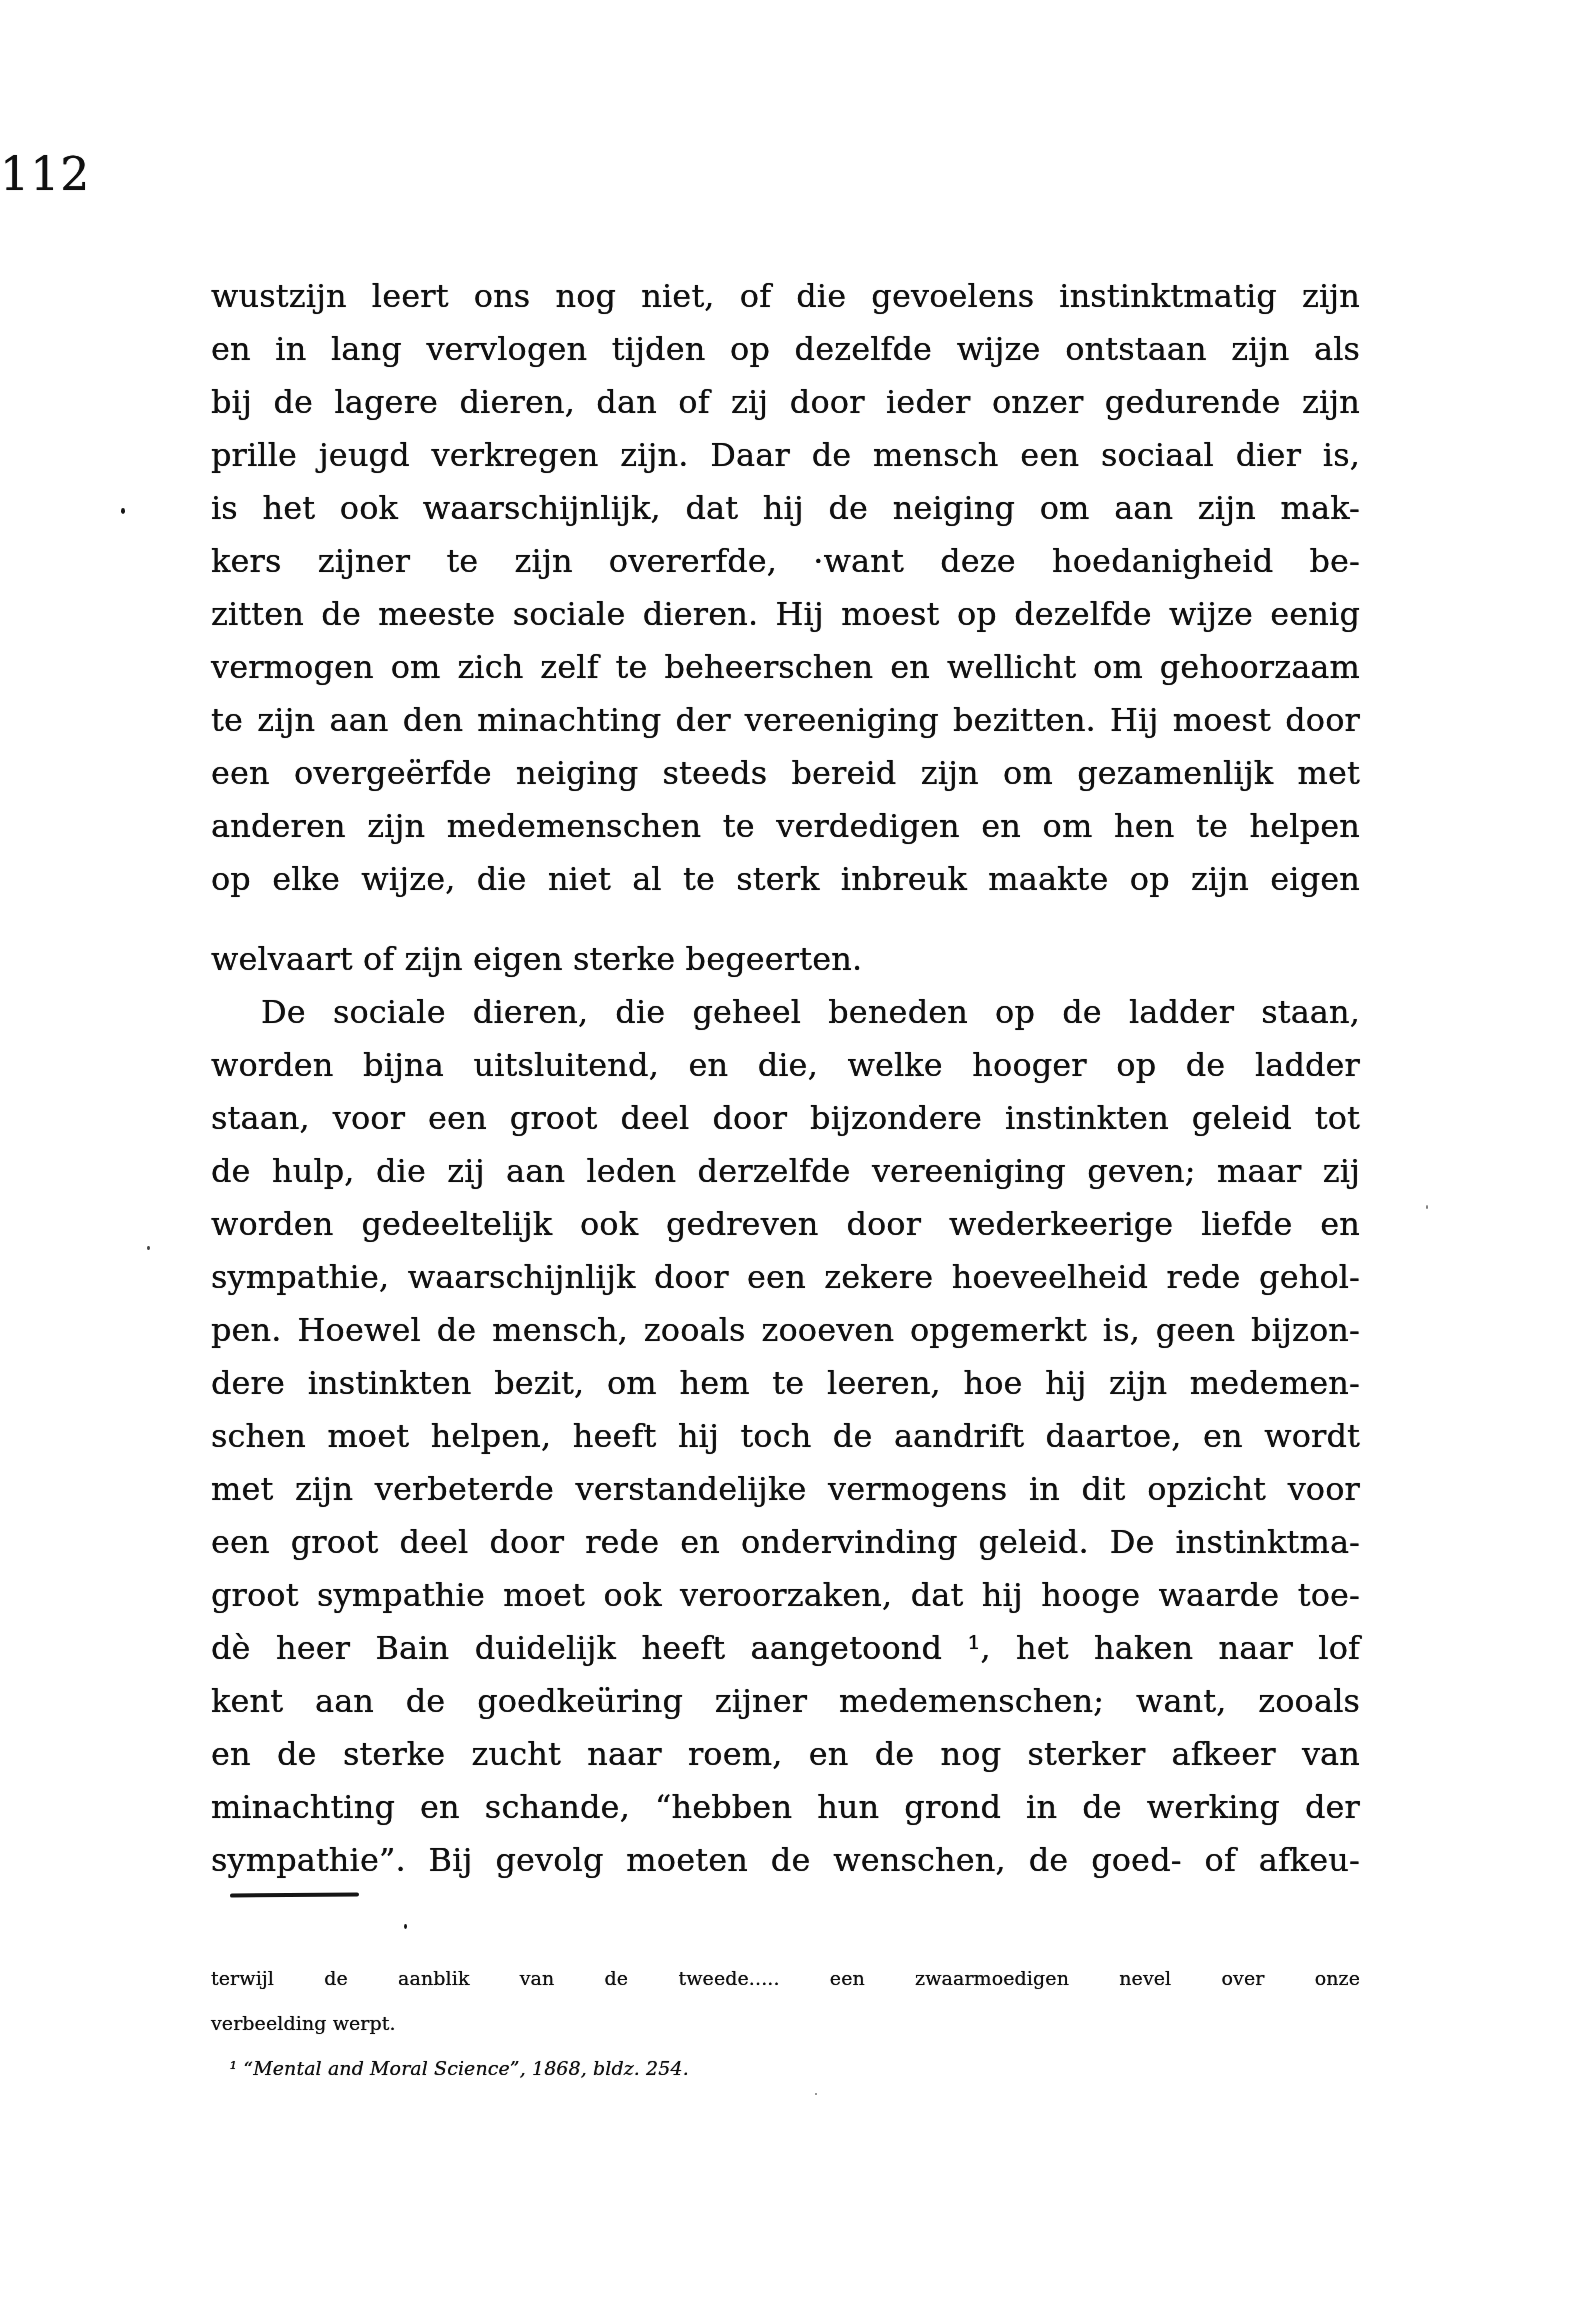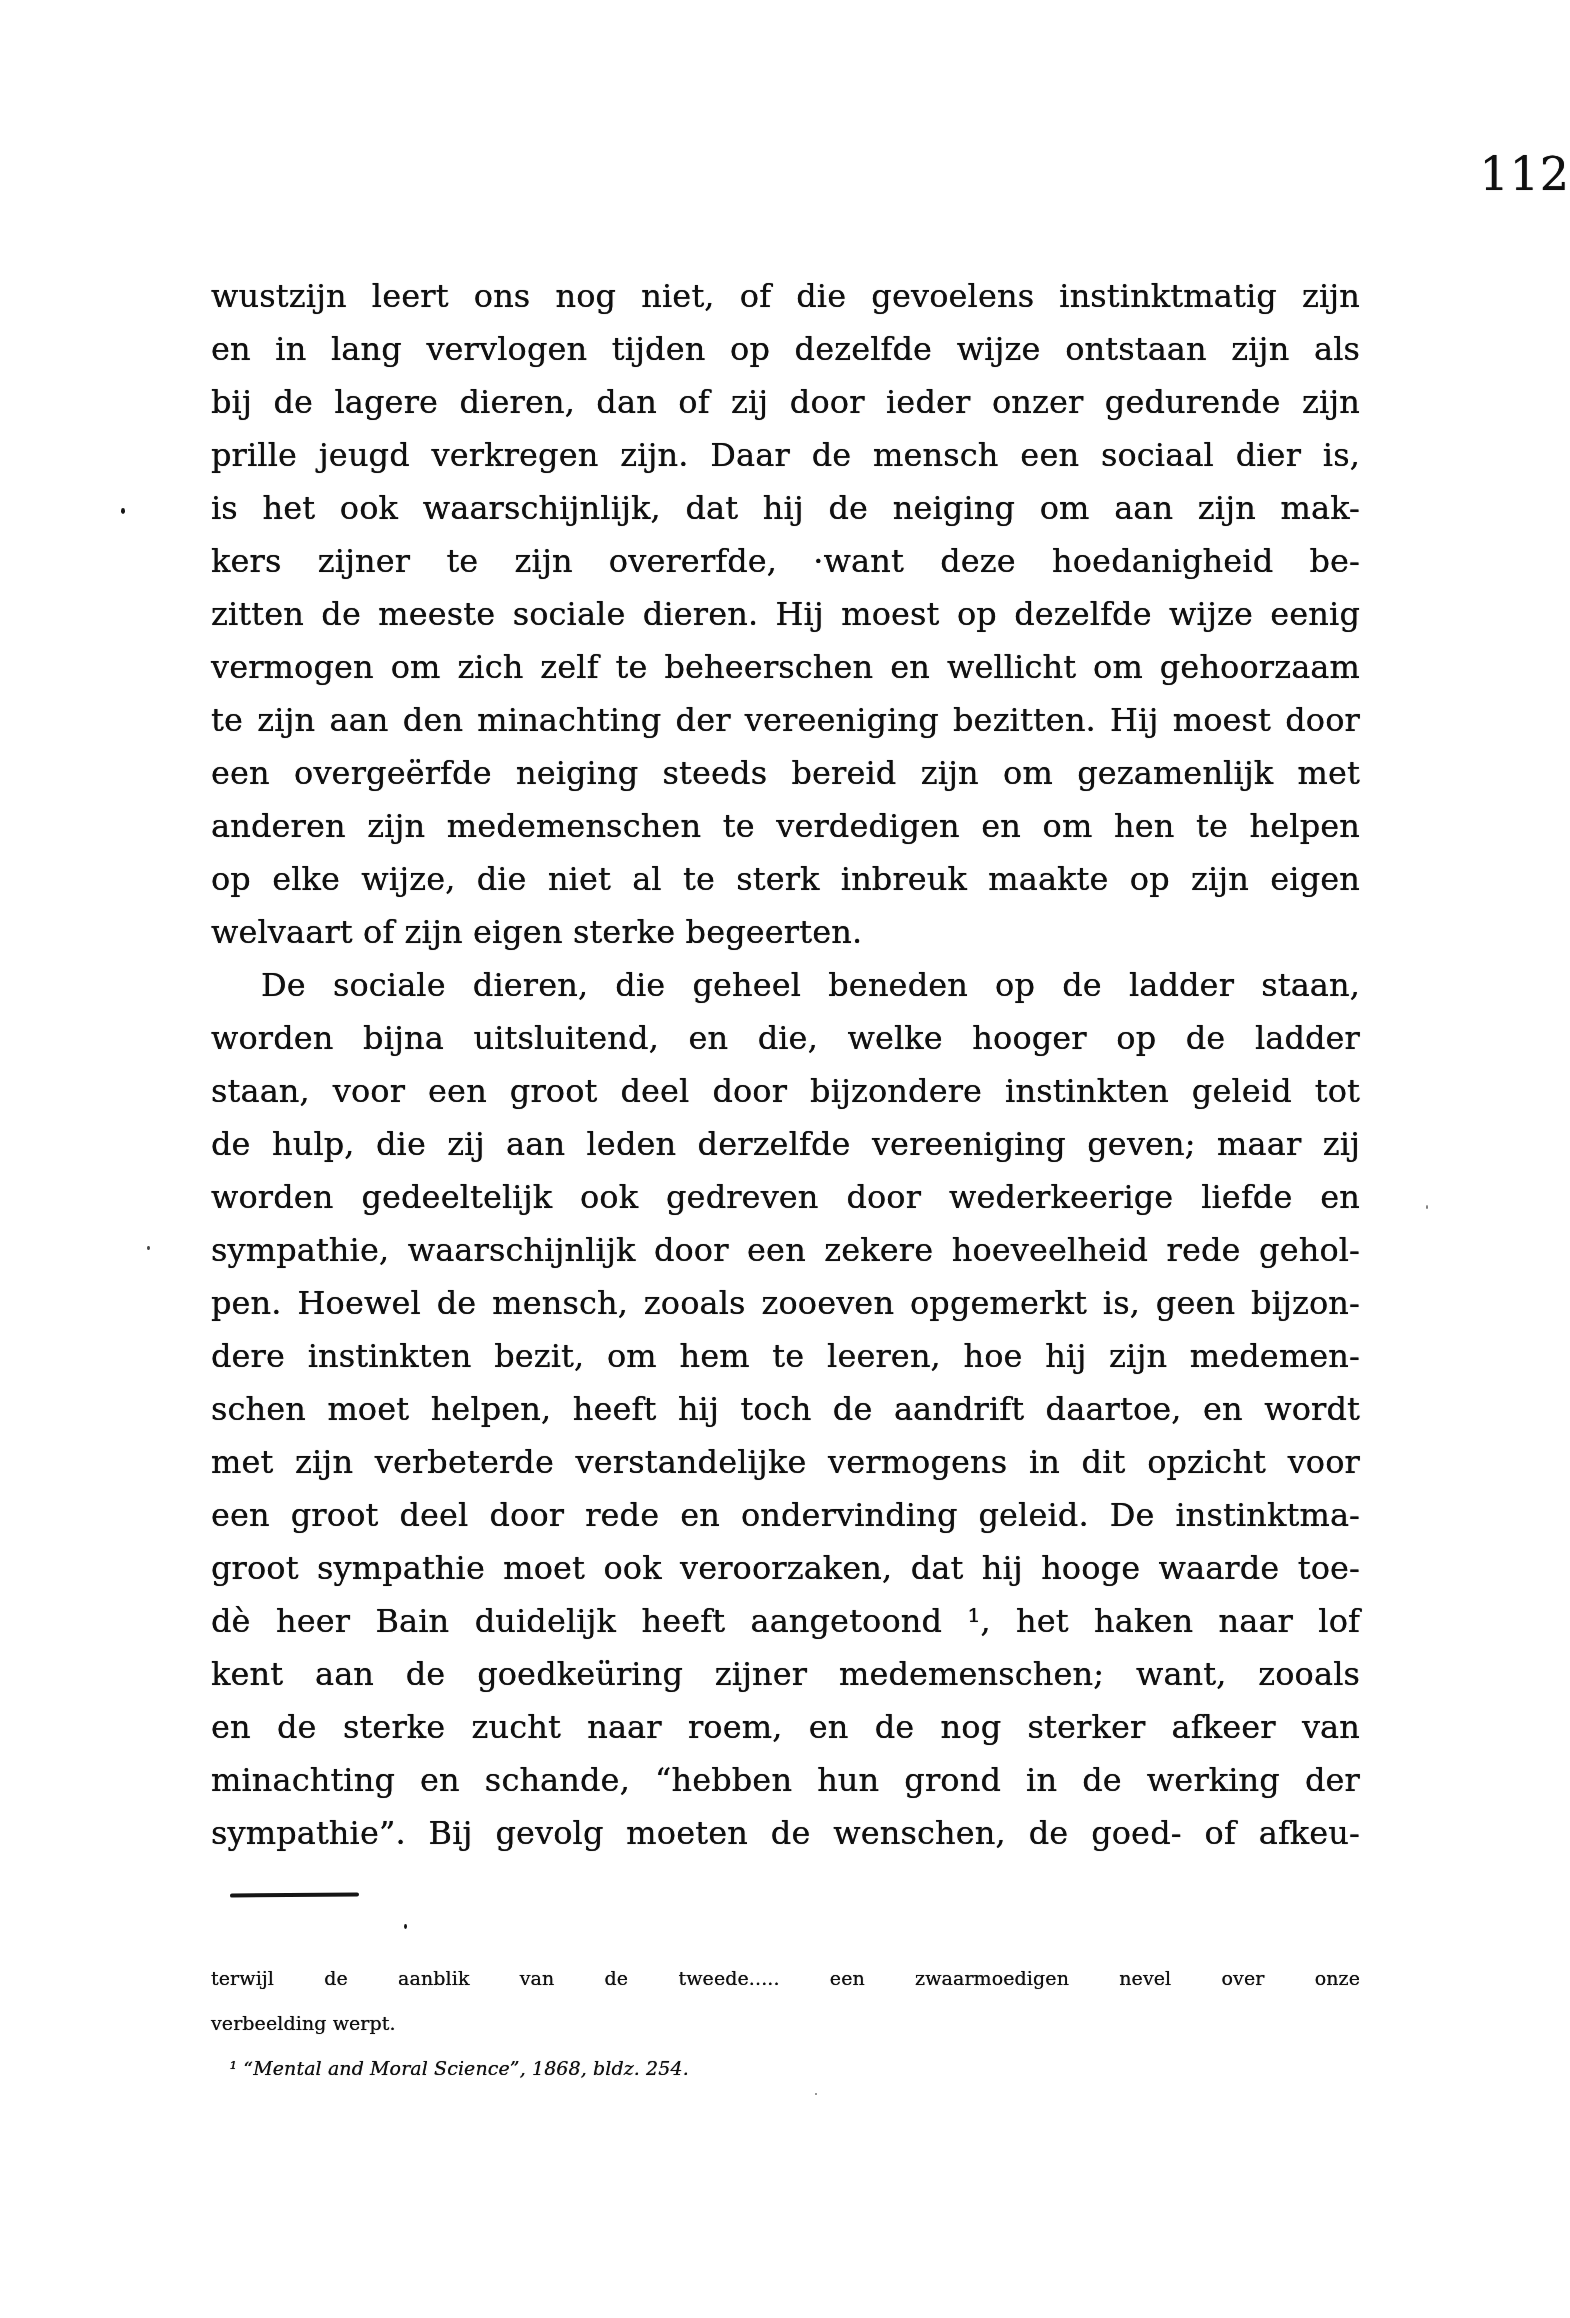--- a/index.html
+++ b/index.html
@@ -11,41 +11,41 @@
     overflow: hidden;
     font-family: "DejaVu Serif", serif;
     color: #101010;
     text-shadow: 0 0 0.7px rgba(12,12,12,0.85);
   }
   .pagenum {
     position: absolute;
     top: 147px;
     left: 0;
     width: 100%;
-    text-align: right;
+    text-align: left;
     font-size: 46px;
     letter-spacing: 0.9px;
   }
   .main {
     position: absolute;
     left: 211px;
     top: 270px;
     width: 1149px;
   }
   .ln {
     height: 53px;
     line-height: 53px;
     font-size: 32px;
     text-align: justify;
     text-align-last: justify;
     letter-spacing: 0.1px;
     white-space: nowrap;
   }
   .ln, .fln { overflow: visible; }
-  .ln.end { text-align-last: left; white-space: normal; }
+  .ln.end { text-align-last: left; white-space: normal; margin-top: 27px; }
   .ln.ind { text-indent: 50px; }
   .fnrule {
     position: absolute;
     left: 230px;
     top: 1893px;
     width: 129px;
     height: 4.2px;
     background: #161616;
     transform: rotate(-0.5deg);
     border-radius: 1.9px;

